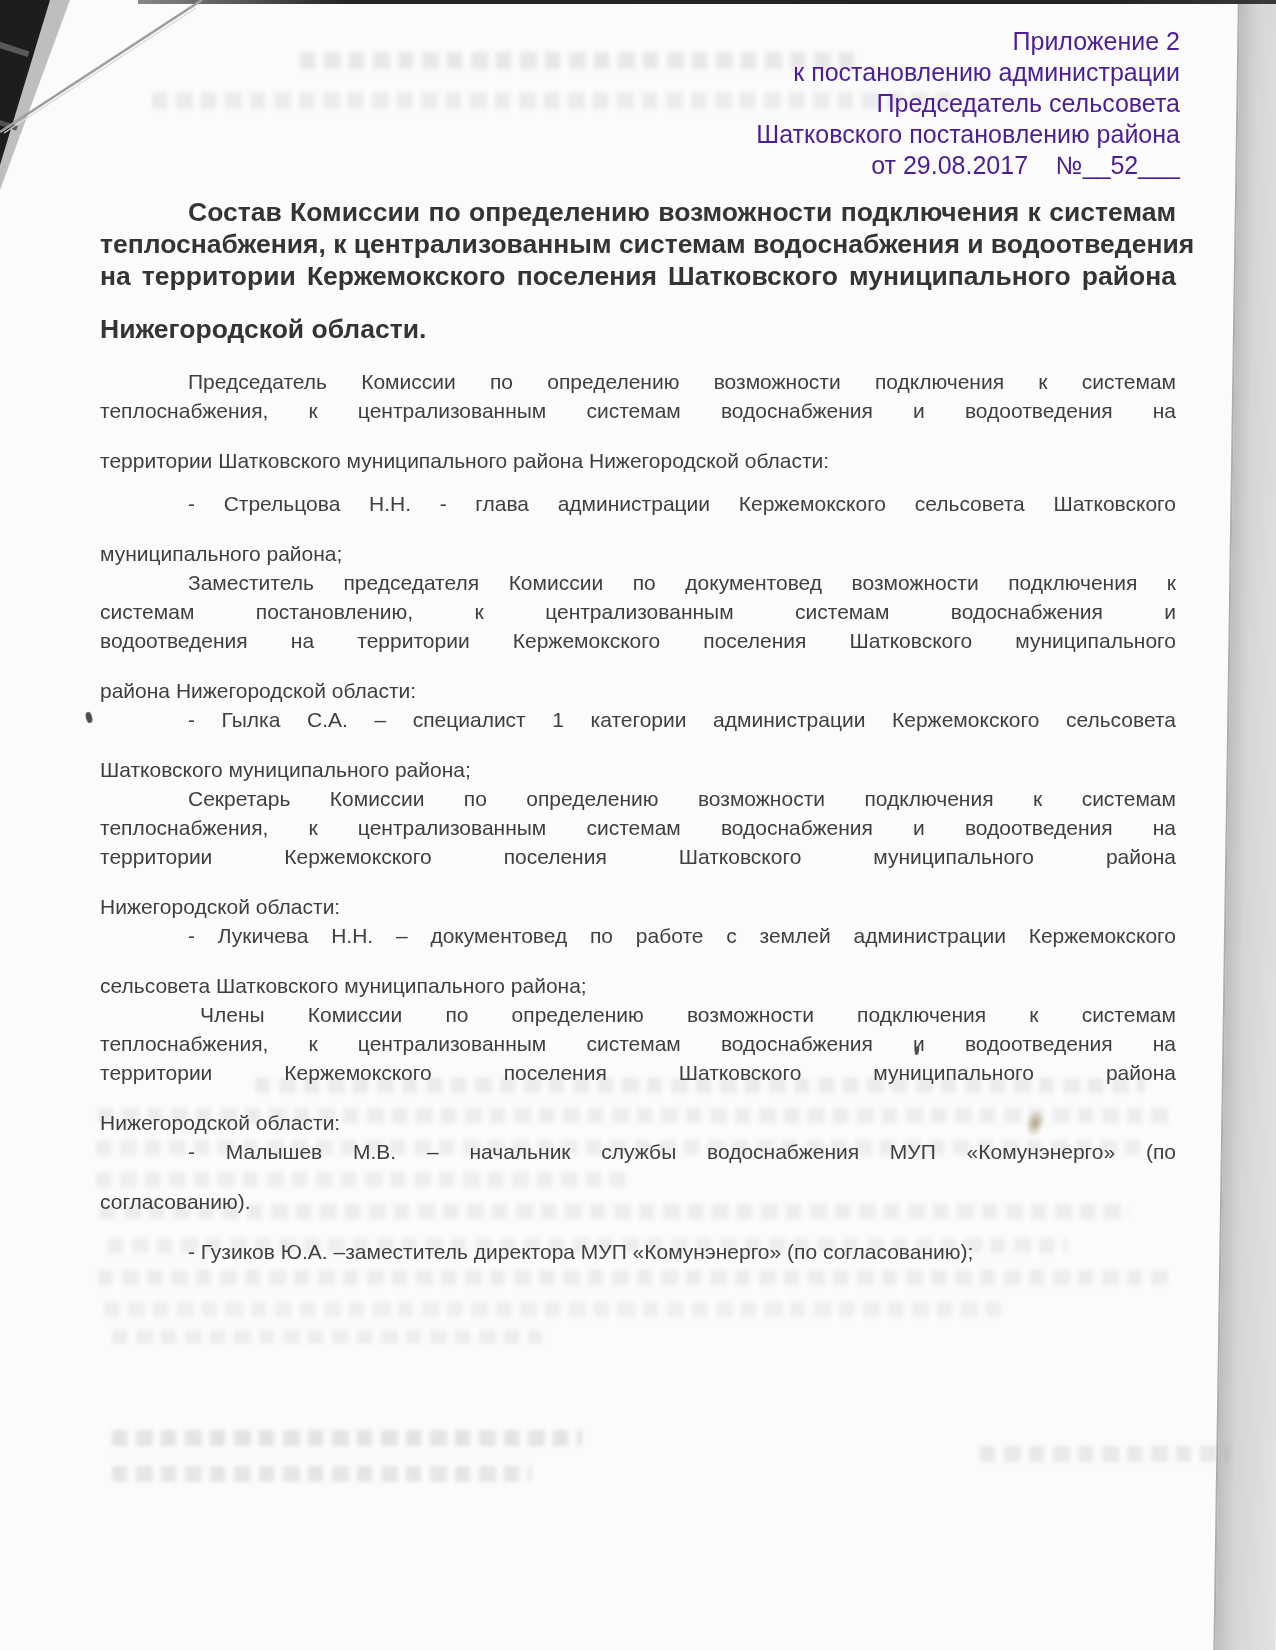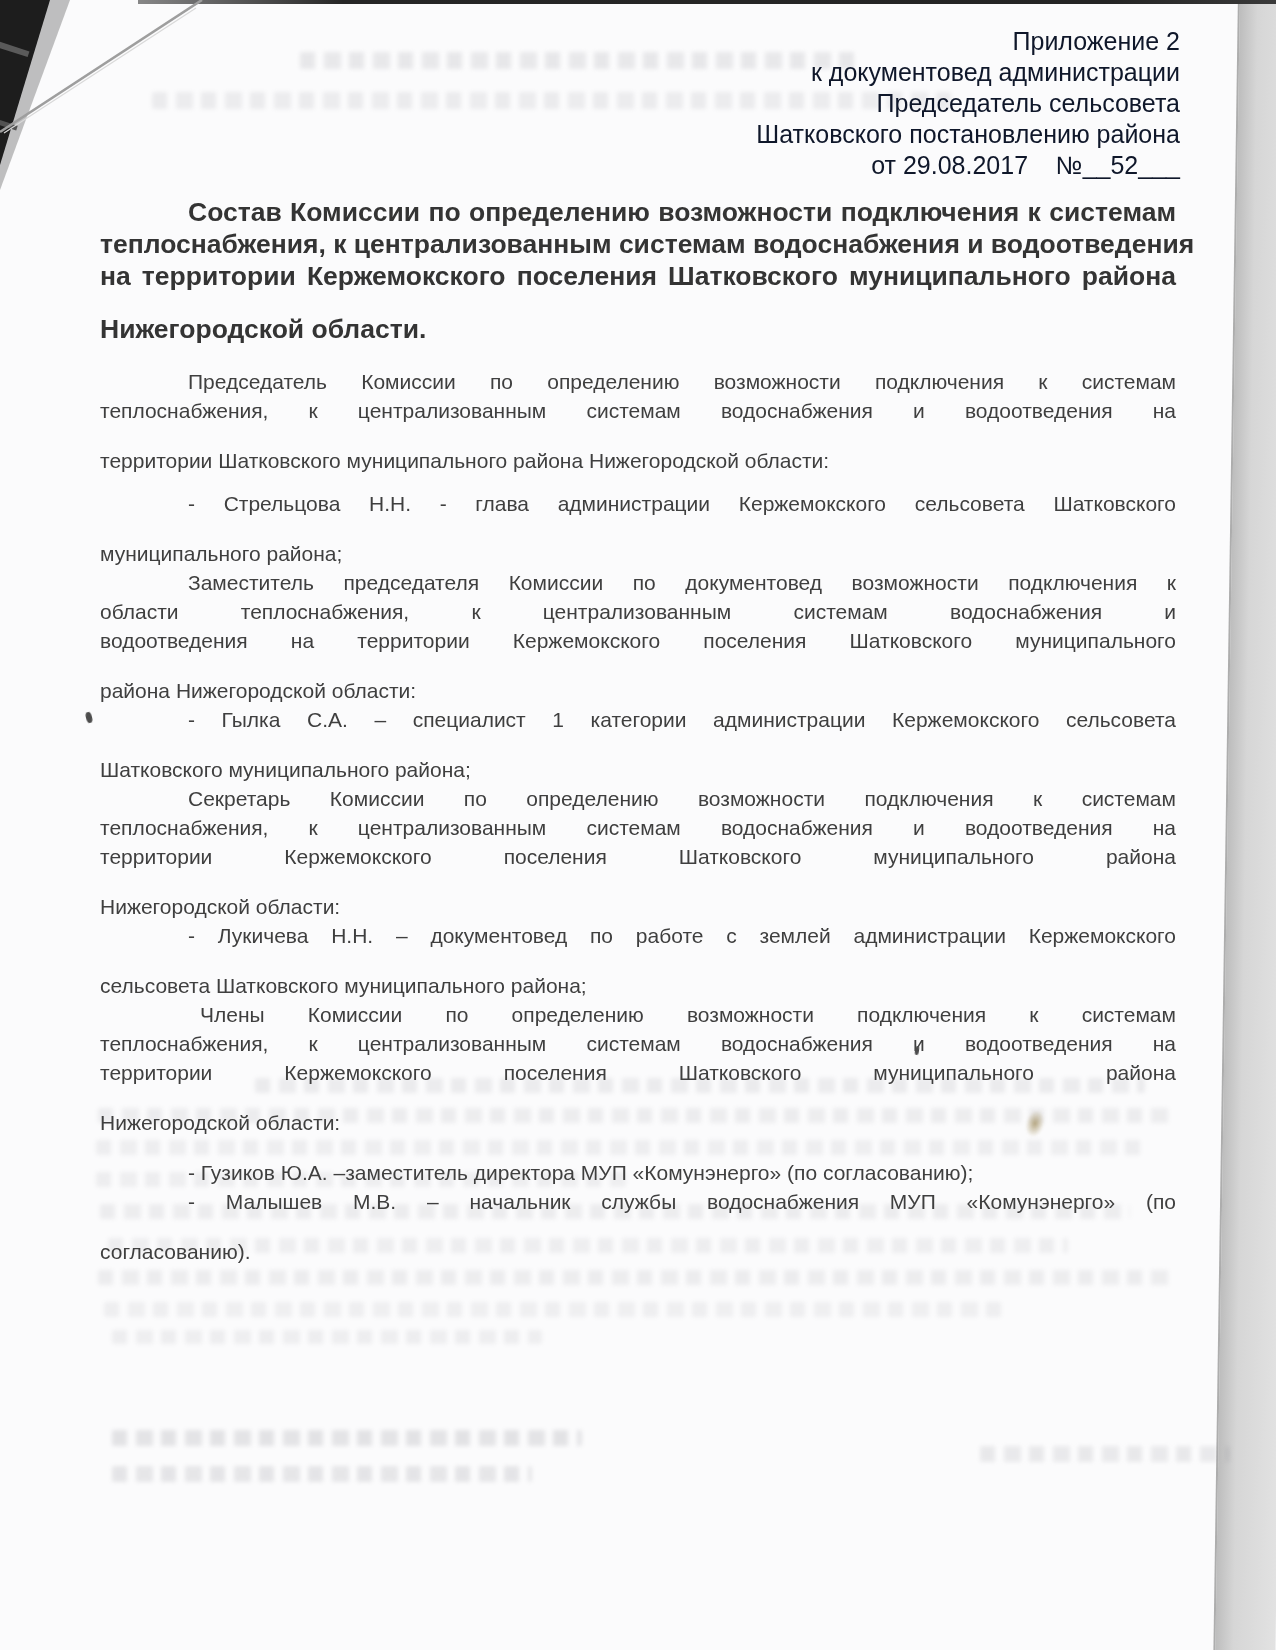--- a/index.html
+++ b/index.html
@@ -36,21 +36,21 @@
   
   .ghost{
     position:absolute;border-radius:2px;
     background:repeating-linear-gradient(90deg,#83838c 0 15px,transparent 15px 24px,#8b8b93 24px 41px,transparent 41px 49px);
     filter:blur(2.2px);
   }
   
   #header-block{
     position:absolute;top:26px;left:560px;width:620px;
     font-size:25px;line-height:31px;text-align:right;
-    color:#0f172a;
+    color:#4c1d95;
   }
   #title-block{
     position:absolute;top:196px;left:100px;width:1076px;
     font-size:26.5px;line-height:32px;font-weight:bold;
     color:#343434;
   }
   #body-block{
     position:absolute;top:367px;left:100px;width:1076px;
     font-size:21px;line-height:29px;
     color:#3f3f3f;
@@ -90,21 +90,21 @@
       <div class="ghost" style="left: 98px; top: 1270px; width: 1075px; height: 15px; opacity: 0.12;"></div>
       <div class="ghost" style="left: 104px; top: 1302px; width: 900px; height: 15px; opacity: 0.1;"></div>
       <div class="ghost" style="left: 112px; top: 1330px; width: 430px; height: 14px; opacity: 0.11;"></div>
       <div class="ghost" style="left: 112px; top: 1430px; width: 470px; height: 16px; opacity: 0.2;"></div>
       <div class="ghost" style="left: 112px; top: 1466px; width: 420px; height: 16px; opacity: 0.18;"></div>
       <div class="ghost" style="left: 980px; top: 1446px; width: 250px; height: 16px; opacity: 0.15;"></div>
     </div>
 
   <div id="header-block">
       <div class="hline">Приложение 2</div>
-      <div class="hline">к документовед администрации</div>
+      <div class="hline">к постановлению администрации</div>
       <div class="hline">Председатель сельсовета</div>
       <div class="hline">Шатковского постановлению района</div>
       <div class="hline last">от 29.08.2017&nbsp;&nbsp;&nbsp;&nbsp;№__52___</div>
     </div>
 
   <div id="title-block">
       <div class="jline" style="padding-left: 88px;">Состав Комиссии по определению возможности подключения к системам</div>
       <div class="jline">теплоснабжения, к централизованным системам водоснабжения и водоотведения</div>
       <div class="jline">на территории Кержемокского поселения Шатковского муниципального района</div>
       <div class="jline last">Нижегородской области.</div>
@@ -115,21 +115,21 @@
         <div class="jline" style="padding-left: 88px;">Председатель Комиссии по определению возможности подключения к системам</div>
         <div class="jline">теплоснабжения, к централизованным системам водоснабжения и водоотведения на</div>
         <div class="jline last">территории Шатковского муниципального района Нижегородской области:</div>
       </div>
       <div>
         <div class="jline" style="padding-left: 88px; margin-top: 14px;">- Стрельцова Н.Н. - глава администрации Кержемокского сельсовета Шатковского</div>
         <div class="jline last">муниципального района;</div>
       </div>
       <div>
         <div class="jline" style="padding-left: 88px;">Заместитель председателя Комиссии по документовед возможности подключения к</div>
-        <div class="jline">области теплоснабжения, к централизованным системам водоснабжения и</div>
+        <div class="jline">системам постановлению, к централизованным системам водоснабжения и</div>
         <div class="jline">водоотведения на территории Кержемокского поселения Шатковского муниципального</div>
         <div class="jline last">района Нижегородской области:</div>
       </div>
       <div>
         <div class="jline" style="padding-left: 88px;">- Гылка С.А. – специалист 1 категории администрации Кержемокского сельсовета</div>
         <div class="jline last">Шатковского муниципального района;</div>
       </div>
       <div>
         <div class="jline" style="padding-left: 88px;">Секретарь Комиссии по определению возможности подключения к системам</div>
         <div class="jline">теплоснабжения, к централизованным системам водоснабжения и водоотведения на</div>
@@ -140,25 +140,25 @@
         <div class="jline" style="padding-left: 88px;">- Лукичева Н.Н. – документовед по работе с землей администрации Кержемокского</div>
         <div class="jline last">сельсовета Шатковского муниципального района;</div>
       </div>
       <div>
         <div class="jline" style="padding-left: 100px;">Члены Комиссии по определению возможности подключения к системам</div>
         <div class="jline">теплоснабжения, к централизованным системам водоснабжения и водоотведения на</div>
         <div class="jline">территории Кержемокского поселения Шатковского муниципального района</div>
         <div class="jline last">Нижегородской области:</div>
       </div>
       <div>
-        <div class="jline last" style="padding-left: 88px;">- Гузиков Ю.А. –заместитель директора МУП «Комунэнерго» (по согласованию);</div>
+        <div class="jline" style="padding-left: 88px;">- Малышев М.В. – начальник службы водоснабжения МУП «Комунэнерго» (по</div>
+        <div class="jline last">согласованию).</div>
       </div>
       <div>
-        <div class="jline" style="padding-left: 88px;">- Малышев М.В. – начальник службы водоснабжения МУП «Комунэнерго» (по</div>
-        <div class="jline last">согласованию).</div>
+        <div class="jline last" style="padding-left: 88px;">- Гузиков Ю.А. –заместитель директора МУП «Комунэнерго» (по согласованию);</div>
       </div>
     </div>
 
   <div id="marks-layer">
       <div class="smudge" style="left: 1026px; top: 1110px; width: 18px; height: 27px; transform: rotate(15deg);"></div>
       <div class="speck" style="left: 86px; top: 712px; width: 6px; height: 11px; transform: rotate(-14deg);"></div>
       <div class="speck" style="left: 915px; top: 1046px; width: 4px; height: 9px; transform: rotate(8deg);"></div>
     </div>
 
 </div>

